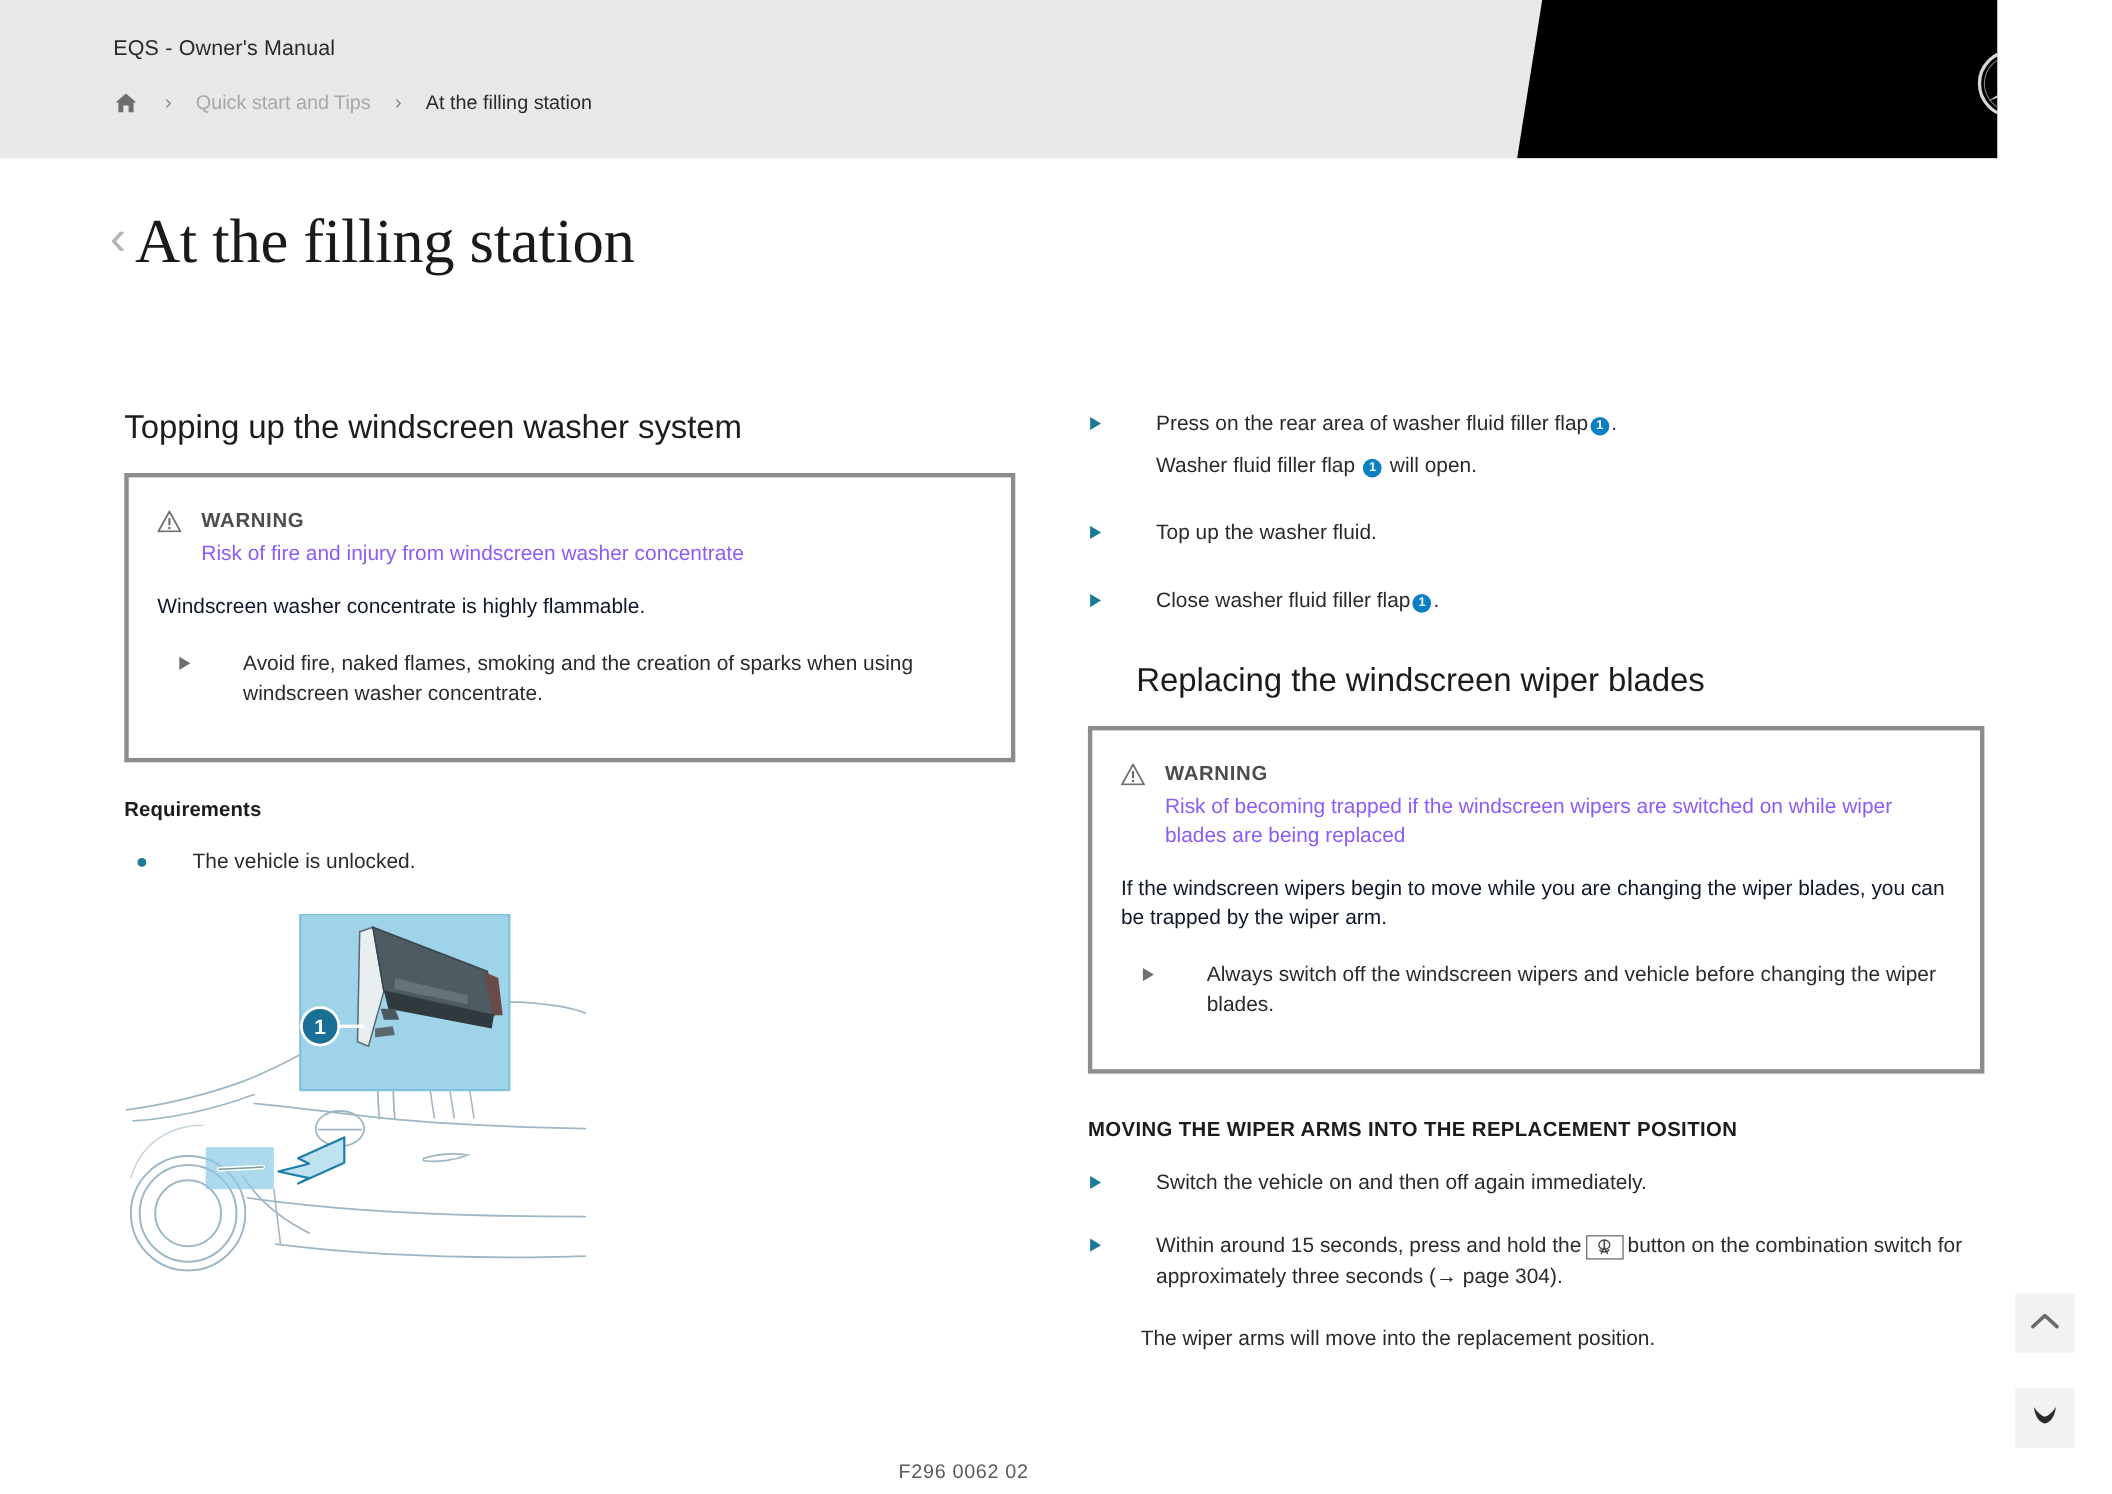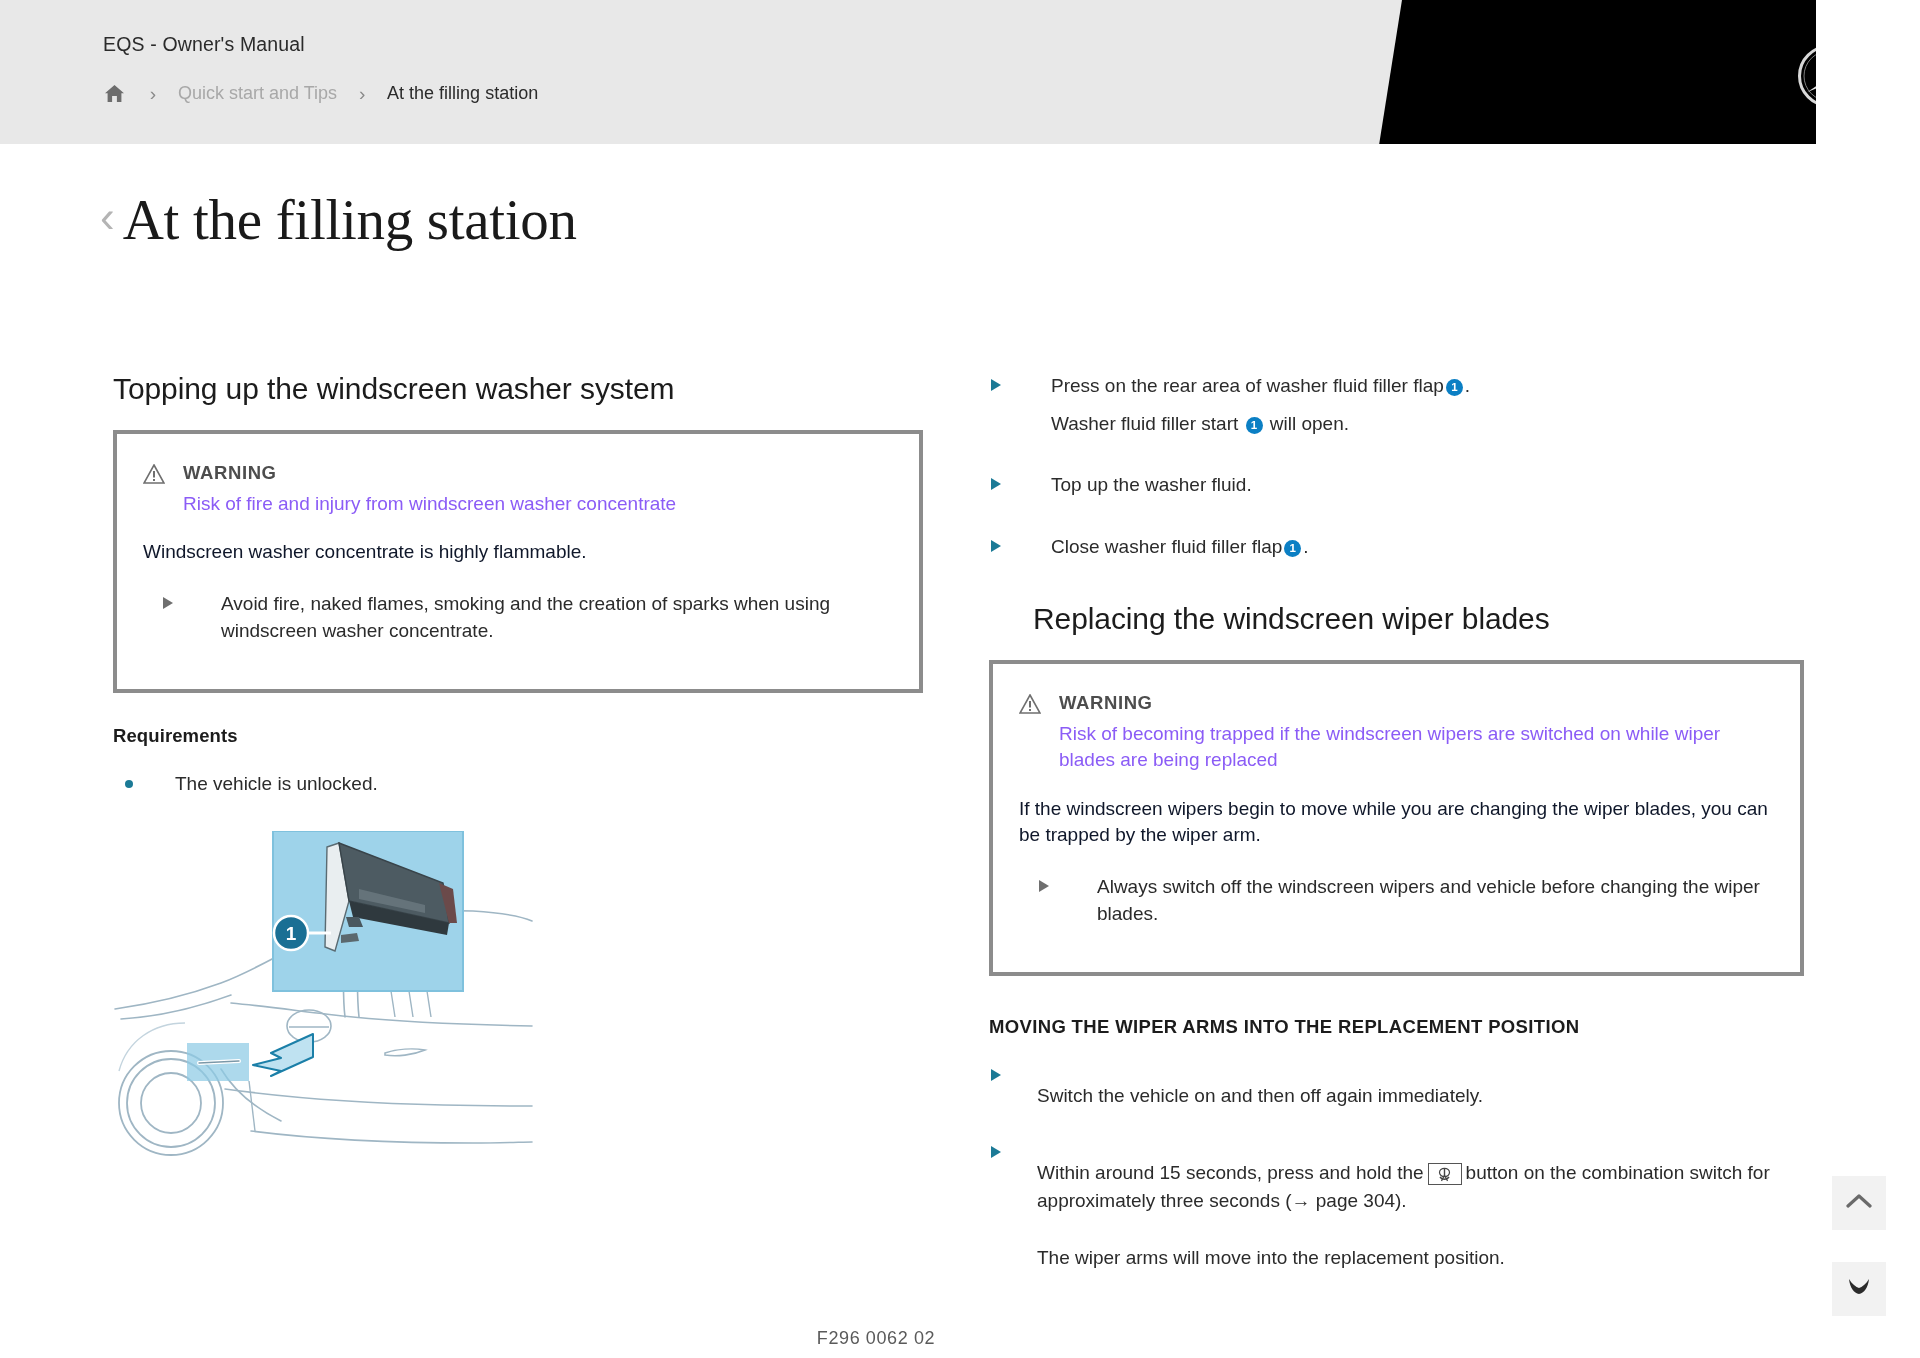--- a/index.html
+++ b/index.html
@@ -216,21 +216,21 @@
     margin-top: 4px;
   }
   .sub-head {
     font-size: 18.5px;
     font-weight: 700;
     color: #1c1c1c;
     letter-spacing: 0.35px;
     margin-top: 40px;
     margin-bottom: 24px;
   }
-  .steps2 .abullet { margin-bottom: 30px; flex-direction: column; }
+  .steps2 .abullet { margin-bottom: 30px; }
   .steps2 .abullet .txt { margin-left: 48px; }
   .steps2 .abullet .tri { margin-left: 0; }
   .follow-line {
     font-size: 19px;
     color: #2b2b2b;
     margin-left: 48px;
     margin-top: 12px;
     line-height: 1.45;
   }
 
@@ -442,21 +442,21 @@
 
       <div class="abullet">
         <span class="tri">
           <svg width="14" height="14" viewBox="0 0 14 14" aria-hidden="true">
               <polygon points="2,1 12,7 2,13" fill="#1b7a96"></polygon>
             </svg>
         </span>
         <span class="txt">
           <span>Press on the rear area of washer fluid filler flap</span><span class="ref-circle">1</span><span>.</span>
           <div class="sub-line">
-            <span>Washer fluid filler start</span>
+            <span>Washer fluid filler flap</span>
             <span class="ref-circle">1</span>
             <span>will open.</span>
           </div>
         </span>
       </div>
 
       <div class="abullet">
         <span class="tri">
           <svg width="14" height="14" viewBox="0 0 14 14" aria-hidden="true">
               <polygon points="2,1 12,7 2,13" fill="#1b7a96"></polygon>

